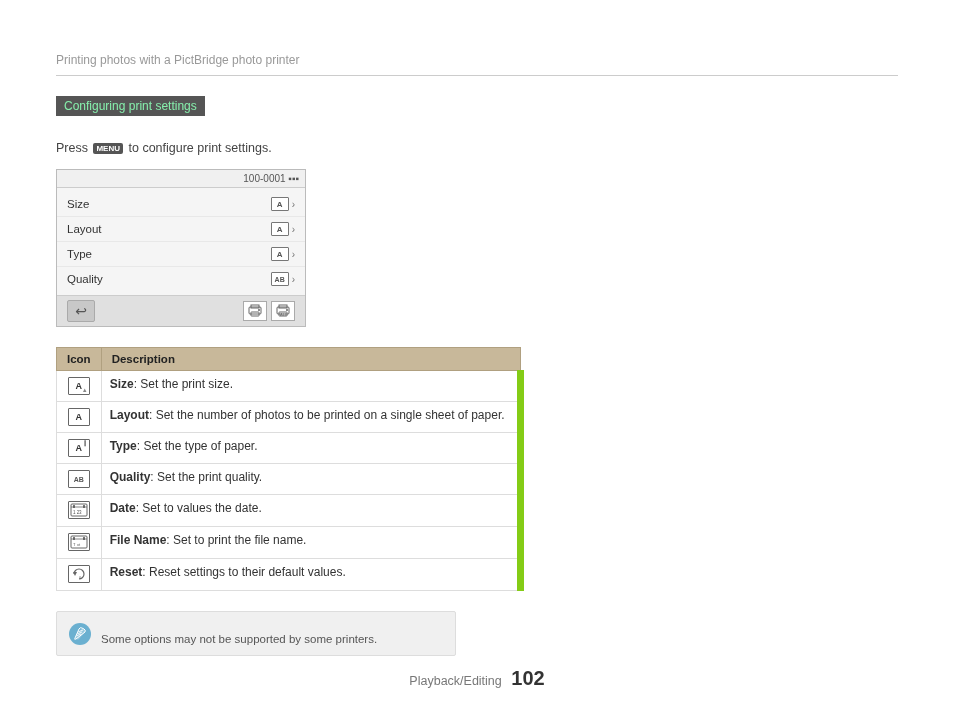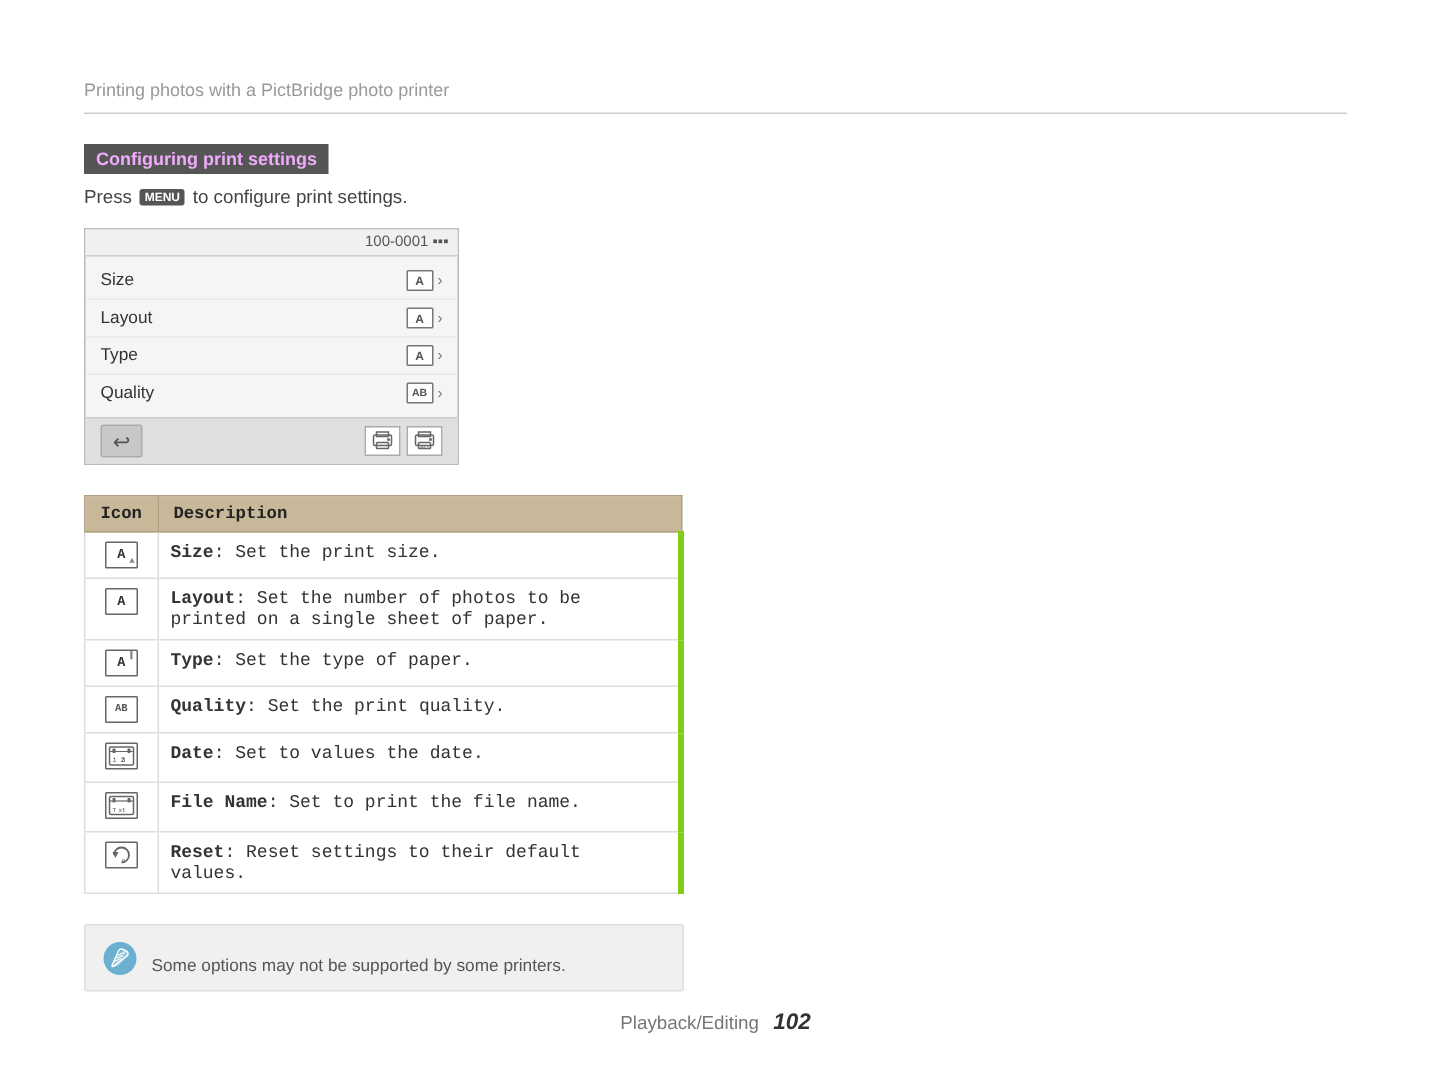--- a/index.html
+++ b/index.html
@@ -29,25 +29,25 @@
     }
     .page-header-title {
       font-size: 12px;
       color: #999;
     }
 
     
     .section-heading {
       display: inline-block;
       background: #555;
-      color: #f0abfc;
+      color: #86efac;
       font-size: 12px;
-      font-weight: bold;
+      font-weight: normal;
       padding: 3px 8px;
-      margin-bottom: 8px;
+      margin-bottom: 25px;
     }
 
     .press-instruction {
       font-size: 12.5px;
       color: #444;
       margin-bottom: 14px;
     }
 
     .menu-icon-inline {
       display: inline-block;
@@ -164,24 +164,23 @@
       background: #fff;
       display: flex;
       align-items: center;
       justify-content: center;
       font-size: 11px;
       color: #555;
     }
 
     
     .info-table {
-      width: 400px;
+      width: 468px;
       border-collapse: collapse;
       margin-bottom: 20px;
-      font-family: Liberation Mono, monospace;
     }
 
     .info-table thead tr th {
       background: #c8b89a;
       color: #222;
       font-size: 11.5px;
       font-weight: bold;
       padding: 5px 10px;
       text-align: left;
       border: 1px solid #b0a080;
@@ -199,21 +198,21 @@
       border-right: 1px solid #ddd;
     }
 
     .info-table tbody tr td:first-child {
       width: 40px;
       text-align: center;
       border-left: 1px solid #ddd;
     }
 
     .info-table tbody tr td:last-child {
-      border-right: 4px solid #84cc16;
+      border-right: 7px solid #84cc16;
     }
 
     .row-icon {
       width: 22px;
       height: 18px;
       border: 1px solid #777;
       border-radius: 1px;
       display: inline-flex;
       align-items: center;
       justify-content: center;
@@ -278,25 +277,24 @@
       position: absolute;
       bottom: 30px;
       left: 0;
       right: 0;
       text-align: center;
       font-size: 12.5px;
       color: #777;
     }
 
     .page-footer-num {
-      font-size: 15px;
+      font-size: 20px;
       font-weight: bold;
       color: #333;
       margin-left: 6px;
-      font-style: italic;
     }
   </style>
 </head>
 <body>
 
 <div class="page-container">
 
   
   <div class="page-header">
     <span class="page-header-title">Printing photos with a PictBridge photo printer</span>

